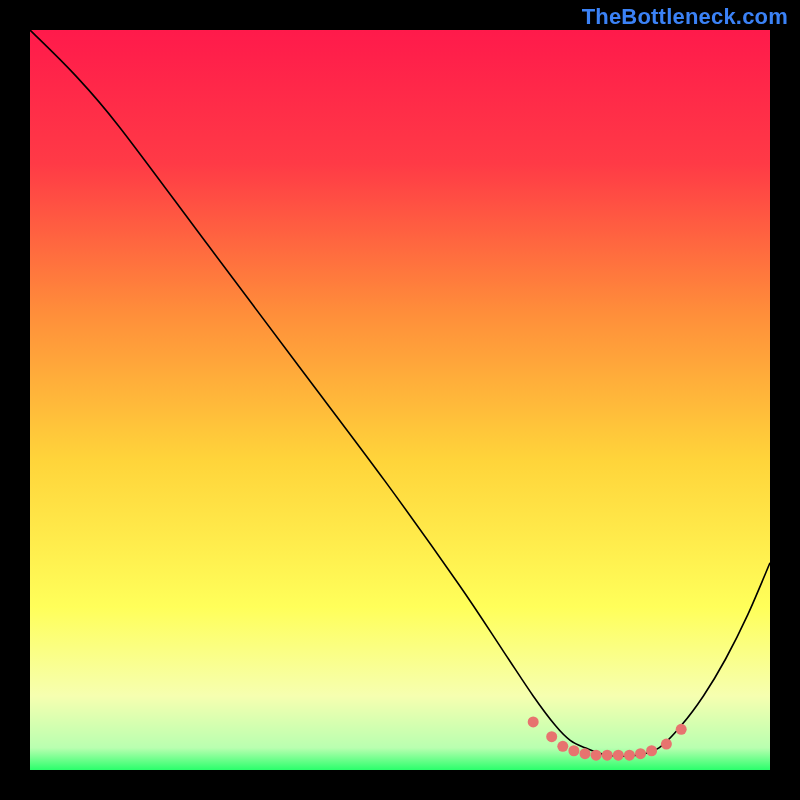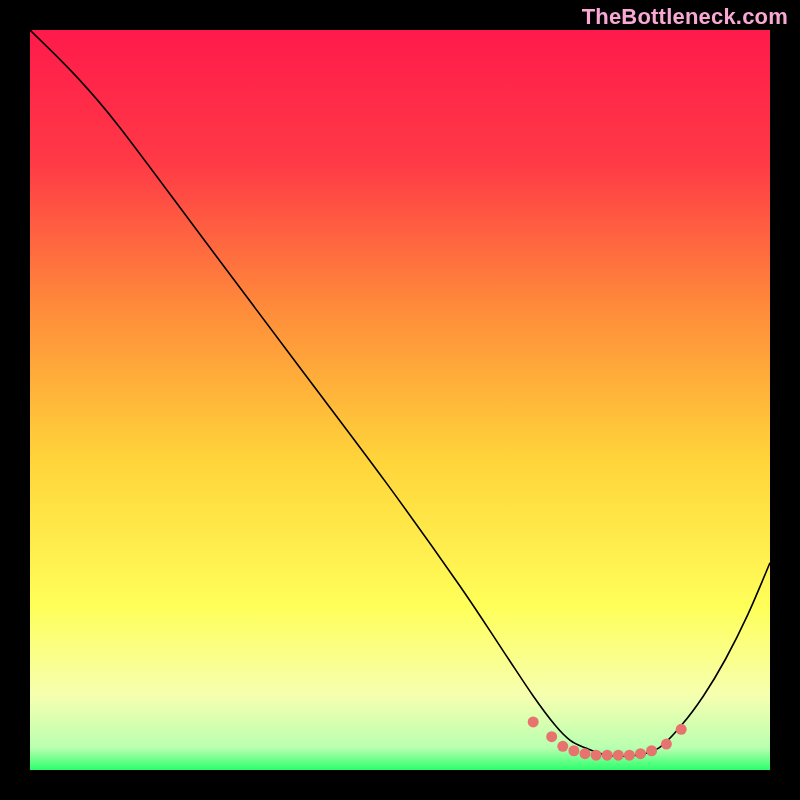--- a/index.html
+++ b/index.html
@@ -16,21 +16,21 @@
     width: 800px;
     height: 800px;
     background: #000;
   }
   .watermark {
     position: absolute;
     top: 4px;
     right: 12px;
     font-size: 22px;
     font-weight: 600;
-    color: #f9a8d4;
+    color: #3b82f6;
     letter-spacing: 0.2px;
     z-index: 5;
   }
   .plot-wrap {
     position: absolute;
     left: 30px;
     top: 30px;
     width: 740px;
     height: 740px;
   }

